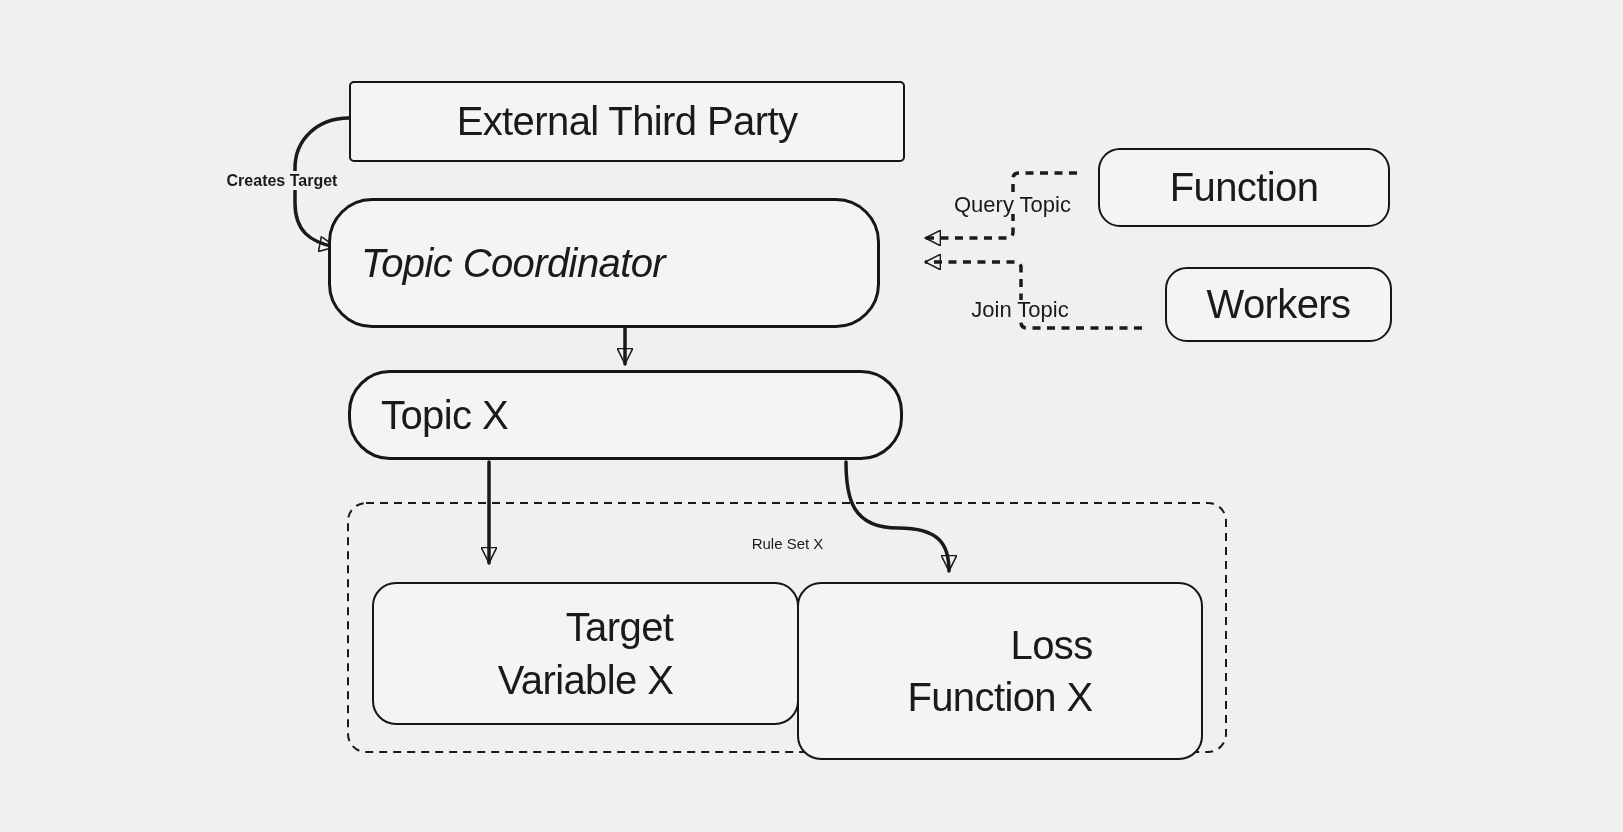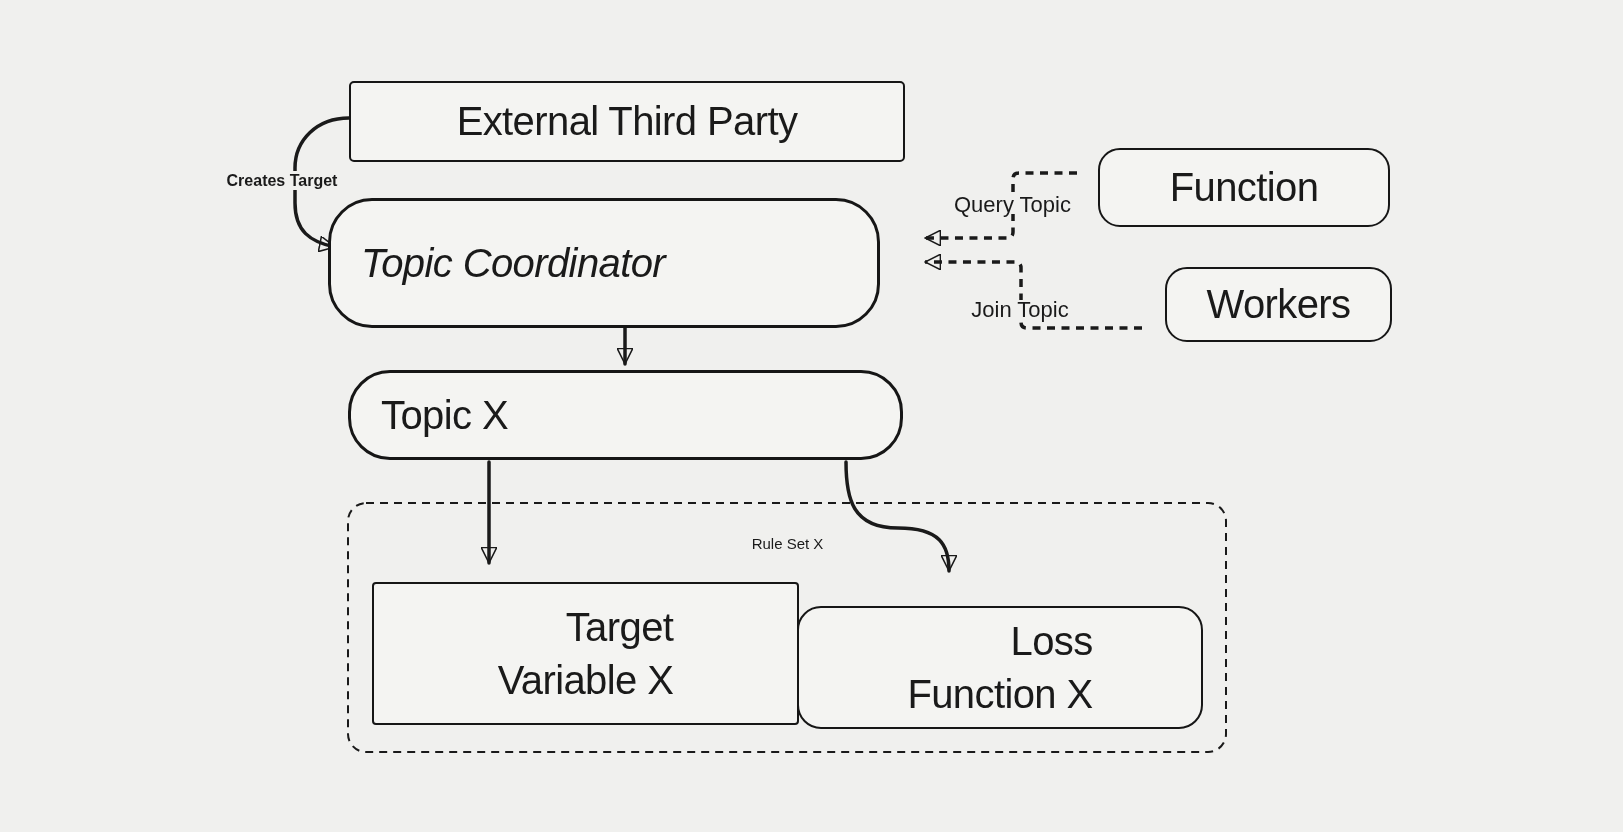--- a/index.html
+++ b/index.html
@@ -26,22 +26,22 @@
     white-space: pre-line; text-align: right; line-height: 1.31;
     box-sizing: border-box;
   }
   .node-etp      { left: 349px; top:  81px; width: 556px; height:  81px; border-width: 2px;  border-radius: 5px; }
   .node-tc       { left: 328px; top: 198px; width: 552px; height: 130px; border-width: 3.5px; border-radius: 44px;
                    justify-content: flex-start; padding-left: 30px; font-style: italic; }
   .node-topicx   { left: 348px; top: 370px; width: 555px; height:  90px; border-width: 3.5px; border-radius: 42px;
                    justify-content: flex-start; padding-left: 30px; }
   .node-consumers{ left: 1098px; top: 148px; width: 292px; height: 79px; border-radius: 22px; }
   .node-workers  { left: 1165px; top: 267px; width: 227px; height: 75px; border-radius: 22px; }
-  .node-target   { left: 372px; top: 582px; width: 427px; height: 143px; border-radius: 4px; }
-  .node-loss     { left: 797px; top: 606px; width: 406px; height: 123px; border-radius: 24px; }
+  .node-target   { left: 372px; top: 582px; width: 427px; height: 143px; border-radius: 24px; }
+  .node-loss     { left: 797px; top: 582px; width: 406px; height: 178px; border-radius: 24px; }
 
   .edge-label {
     position: absolute; z-index: 3;
     background: #f0f0ee;
     font-size: 22px; font-weight: 500;
     text-align: center; line-height: 19px;
   }
   .lbl-creates { left: 215px; top: 171px; width: 134px; font-weight: 600; font-size: 16px; }
   .lbl-query   { left: 945px; top: 195px; width: 135px; }
   .lbl-join    { left: 955px; top: 288px; width: 130px; margin-top: 12px; }

